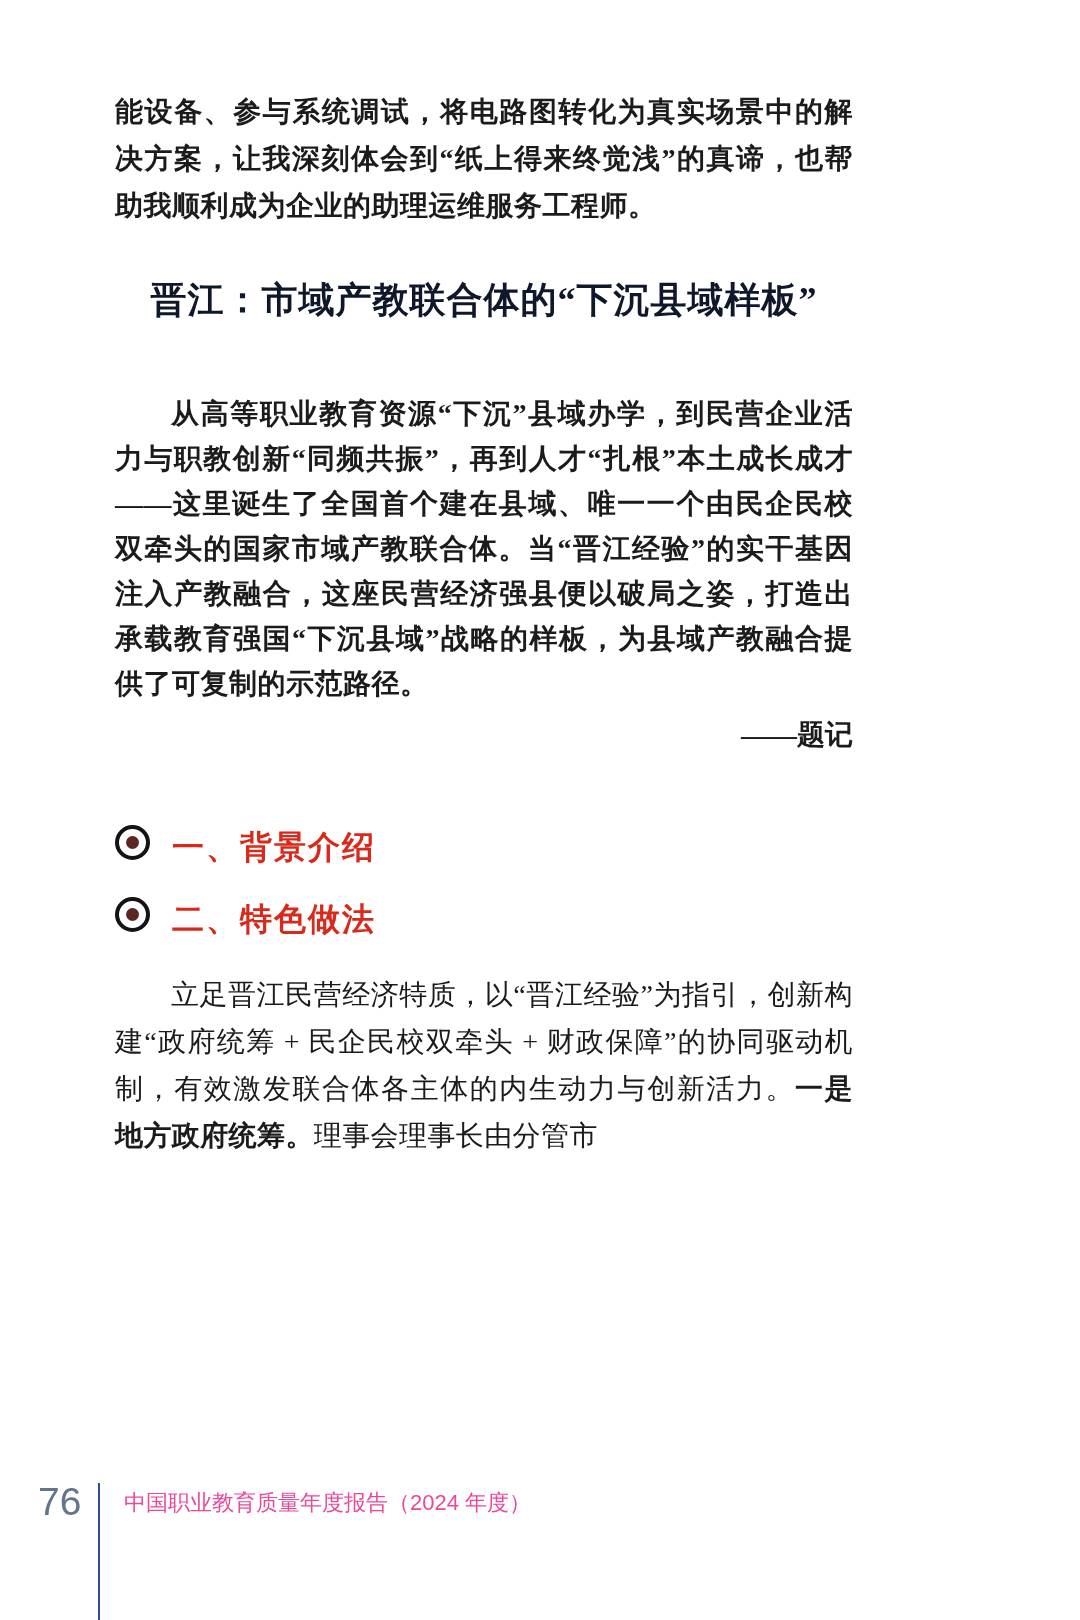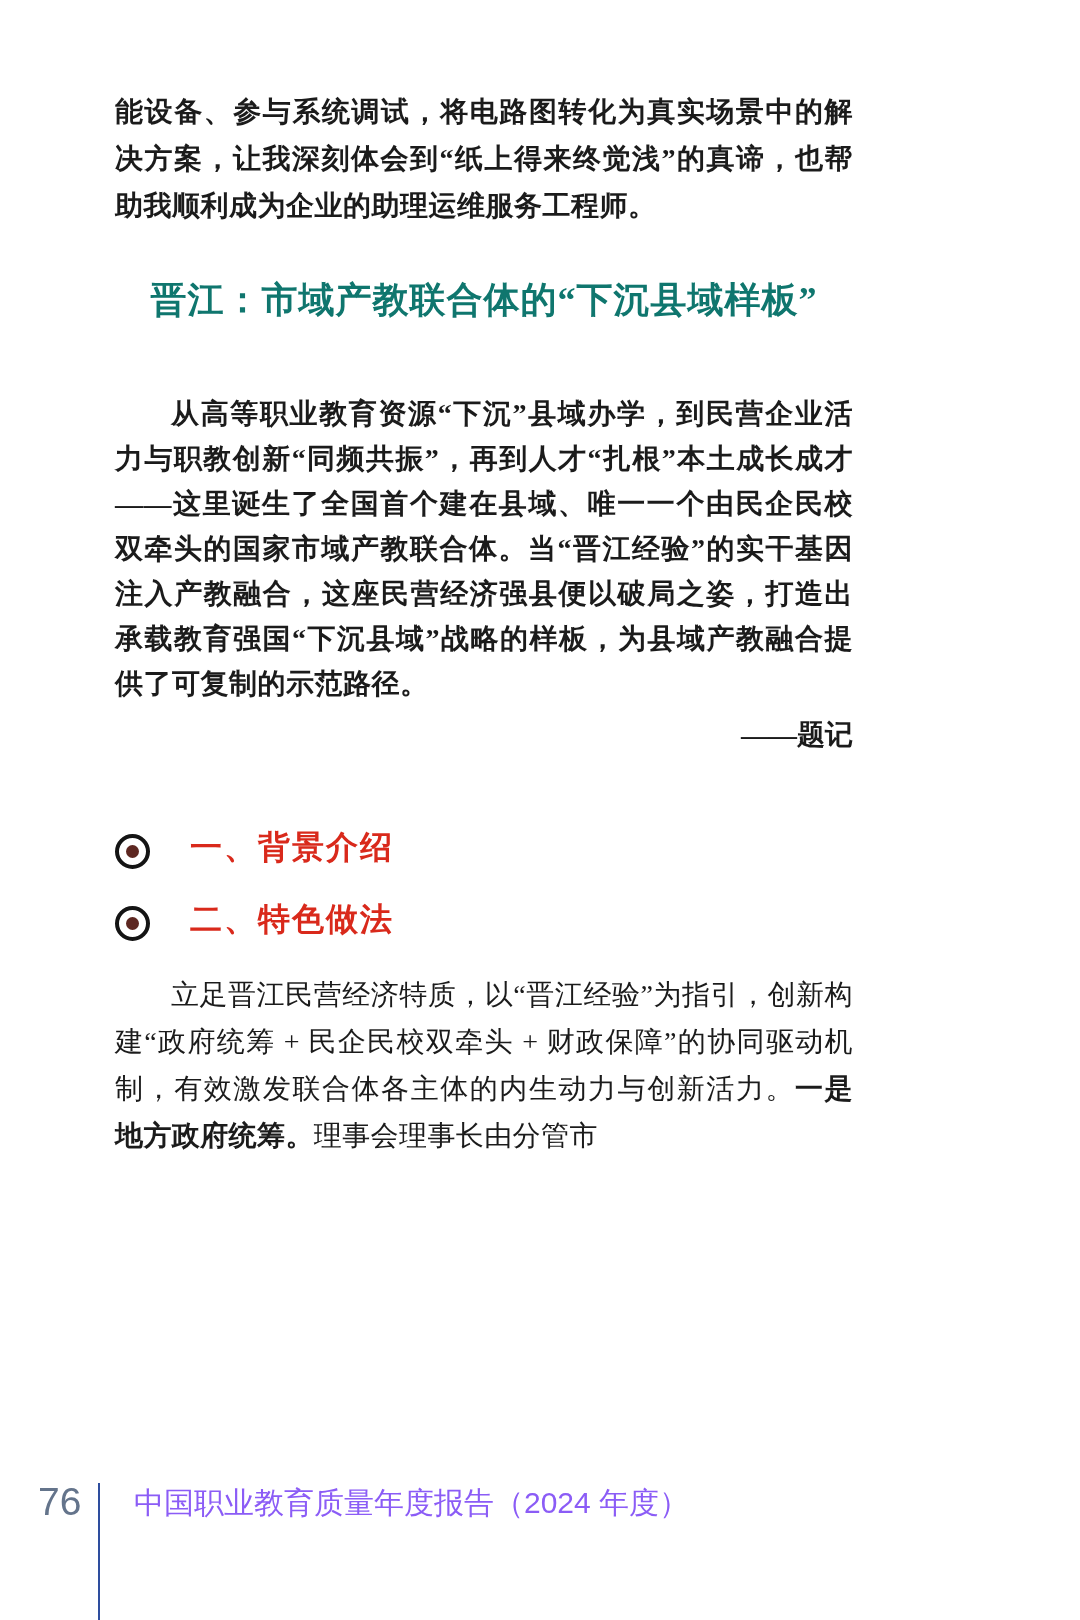--- a/index.html
+++ b/index.html
@@ -31,21 +31,21 @@
     text-align: justify;
     letter-spacing: 0.5px;
   }
   
   .article-title {
     margin: 46px 0 0 0;
     font-size: 36px;
     line-height: 50px;
     font-weight: 900;
     text-align: center;
-    color: #0f766e;
+    color: #0f172a;
     letter-spacing: 1px;
   }
   
   .epigraph {
     margin: 66px 0 0 0;
     font-size: 28px;
     line-height: 45px;
     font-weight: 600;
     text-align: justify;
     text-indent: 2em;
@@ -54,22 +54,22 @@
   .epigraph-attribution {
     margin: 6px 0 0 0;
     font-size: 28px;
     line-height: 45px;
     font-weight: 600;
     text-align: right;
   }
   
   .section-heading {
     display: flex;
-    align-items: flex-end;
-    gap: 40px;
+    align-items: flex-start;
+    gap: 22px;
     margin-top: 68px;
   }
   .section-heading.second { margin-top: 28px; }
   .bullseye {
     width: 27px;
     height: 27px;
     border: 4px solid #141414;
     border-radius: 50%;
     background: #ffffff;
     display: flex;
@@ -125,26 +125,26 @@
   .footer-divider {
     position: absolute;
     left: 98px;
     top: 1483px;
     width: 2px;
     height: 137px;
     background: #2e4d9e;
   }
   .footer-report-title {
     position: absolute;
-    left: 134px;
+    left: 124px;
     top: 1488px;
     font-family: "Liberation Sans", "DejaVu Sans", sans-serif;
-    font-size: 30px;
+    font-size: 22px;
     line-height: 30px;
-    color: #8b5cf6;
+    color: #ec4899;
     font-weight: 500;
   }
 </style>
 </head>
 <body>
 
 <div class="page">
 
   <p class="continuation">能设备、参与系统调试，将电路图转化为真实场景中的解决方案，让我深刻体会到“纸上得来终觉浅”的真谛，也帮助我顺利成为企业的助理运维服务工程师。</p>
 

